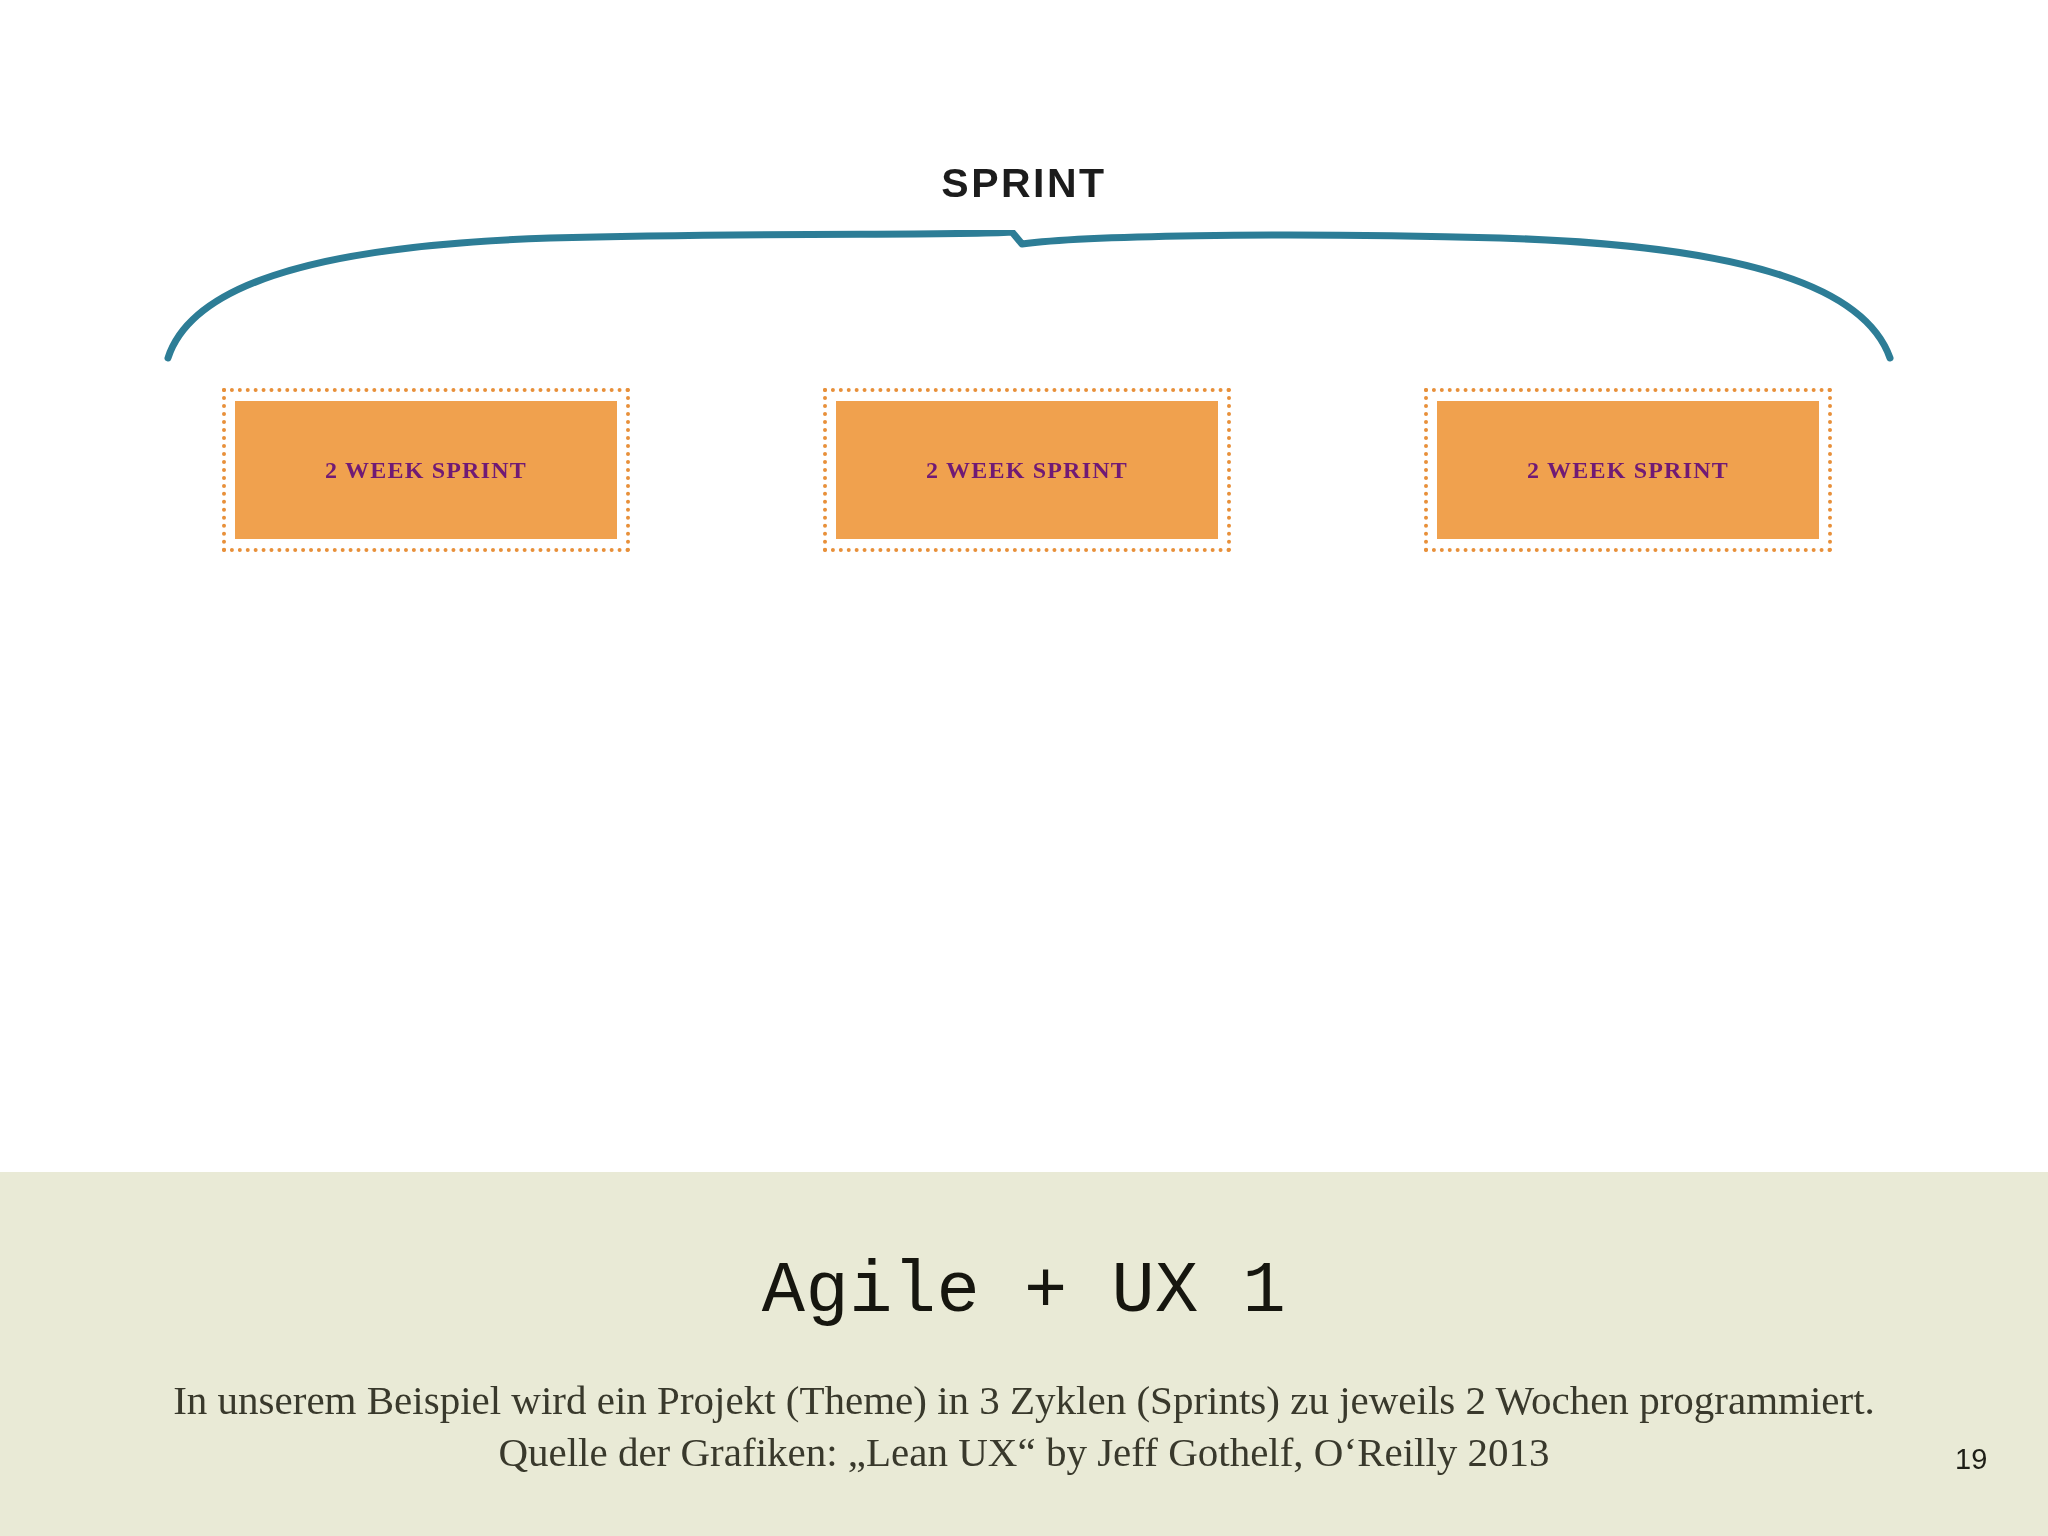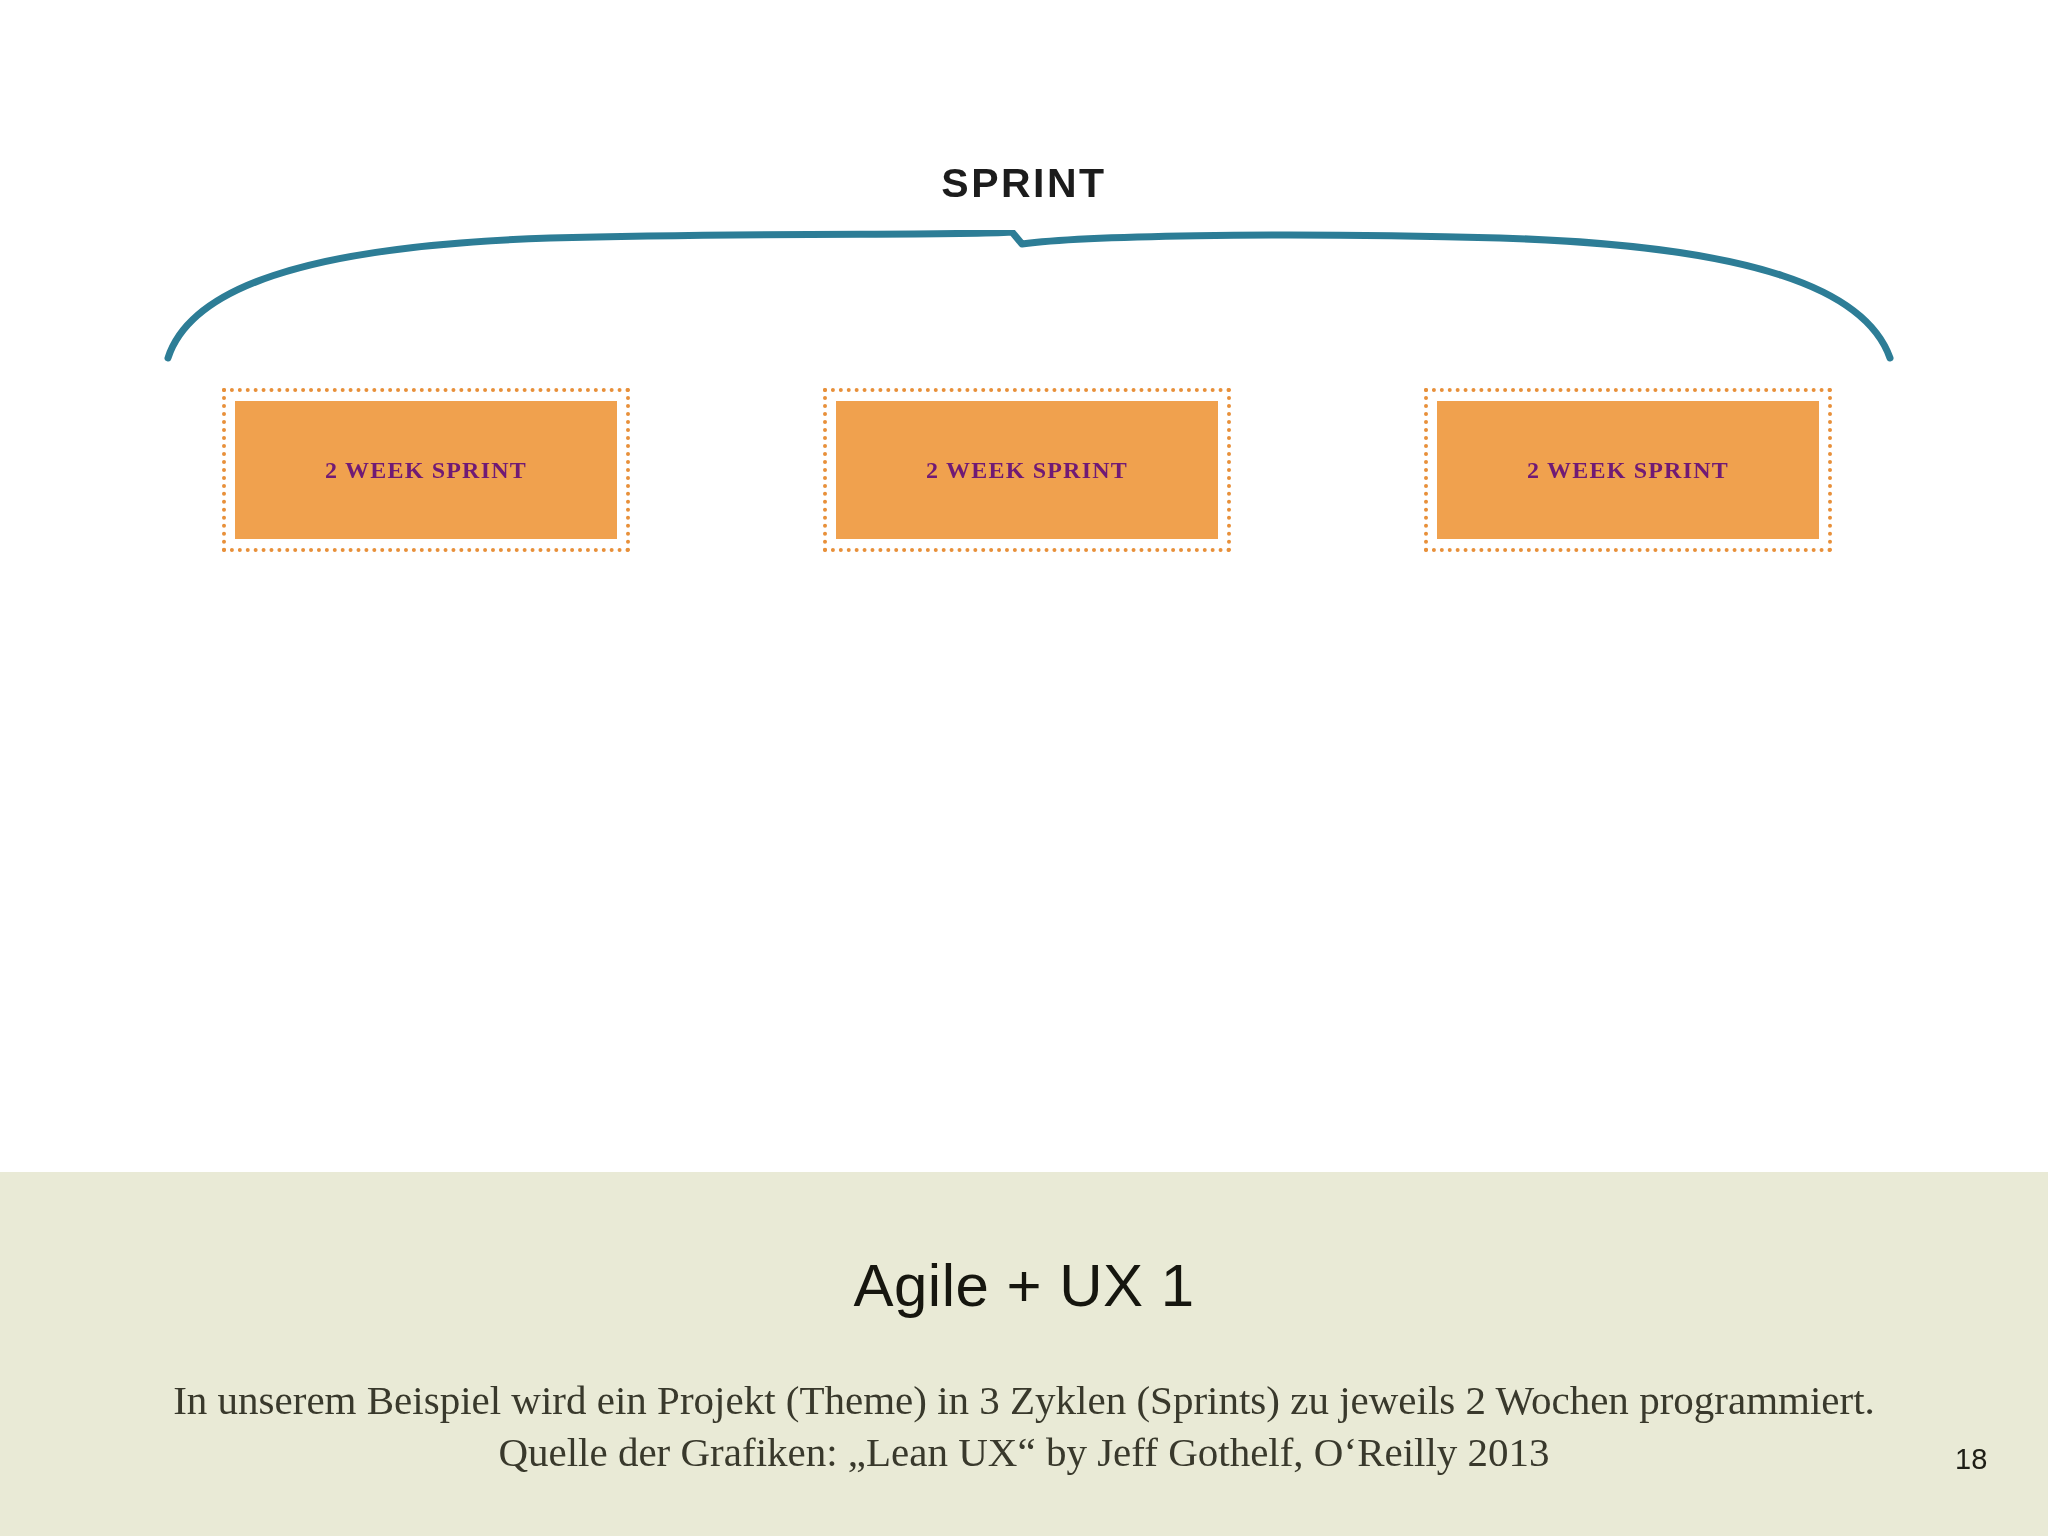--- a/index.html
+++ b/index.html
@@ -99,22 +99,22 @@
     height: 364px;
     background: #e9ead6;
   }
 
   #slide-title {
     position: absolute;
     left: 0;
     top: 1256px;
     width: 2048px;
     text-align: center;
-    font-family: Liberation Sans, sans-serif;
-    font-size: 60px;
+    font-family: Liberation Mono, monospace;
+    font-size: 72px;
     line-height: 1.0;
     color: #16160f;
     letter-spacing: 0.5px;
   }
 
   #slide-subtitle {
     position: absolute;
     left: 170px;
     top: 1374px;
     width: 1708px;
@@ -176,15 +176,15 @@
 
   <div id="caption-band"></div>
 
   <div id="slide-title">Agile + UX 1</div>
 
   <div id="slide-subtitle">
     <span>In unserem Beispiel wird ein Projekt (Theme) in 3 Zyklen (Sprints) zu jeweils 2 Wochen</span>
     <span>programmiert. Quelle der Grafiken: „Lean UX“ by Jeff Gothelf, O‘Reilly 2013</span>
   </div>
 
-  <div id="page-number">18</div>
+  <div id="page-number">19</div>
 
 </div>
 
 </body></html>

